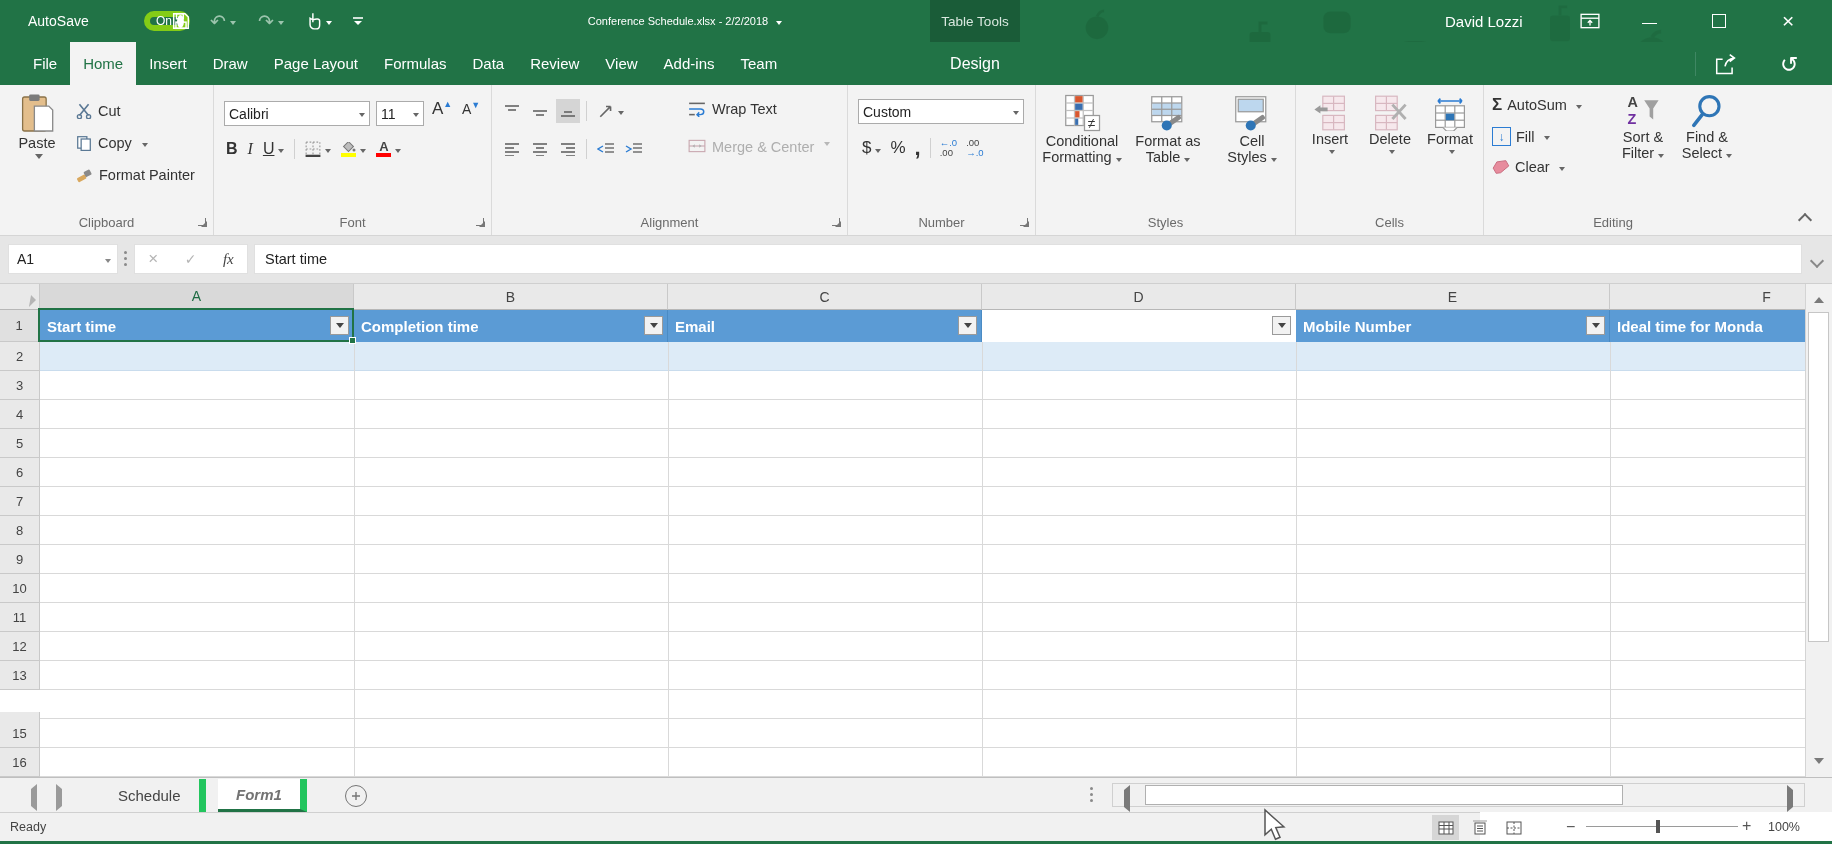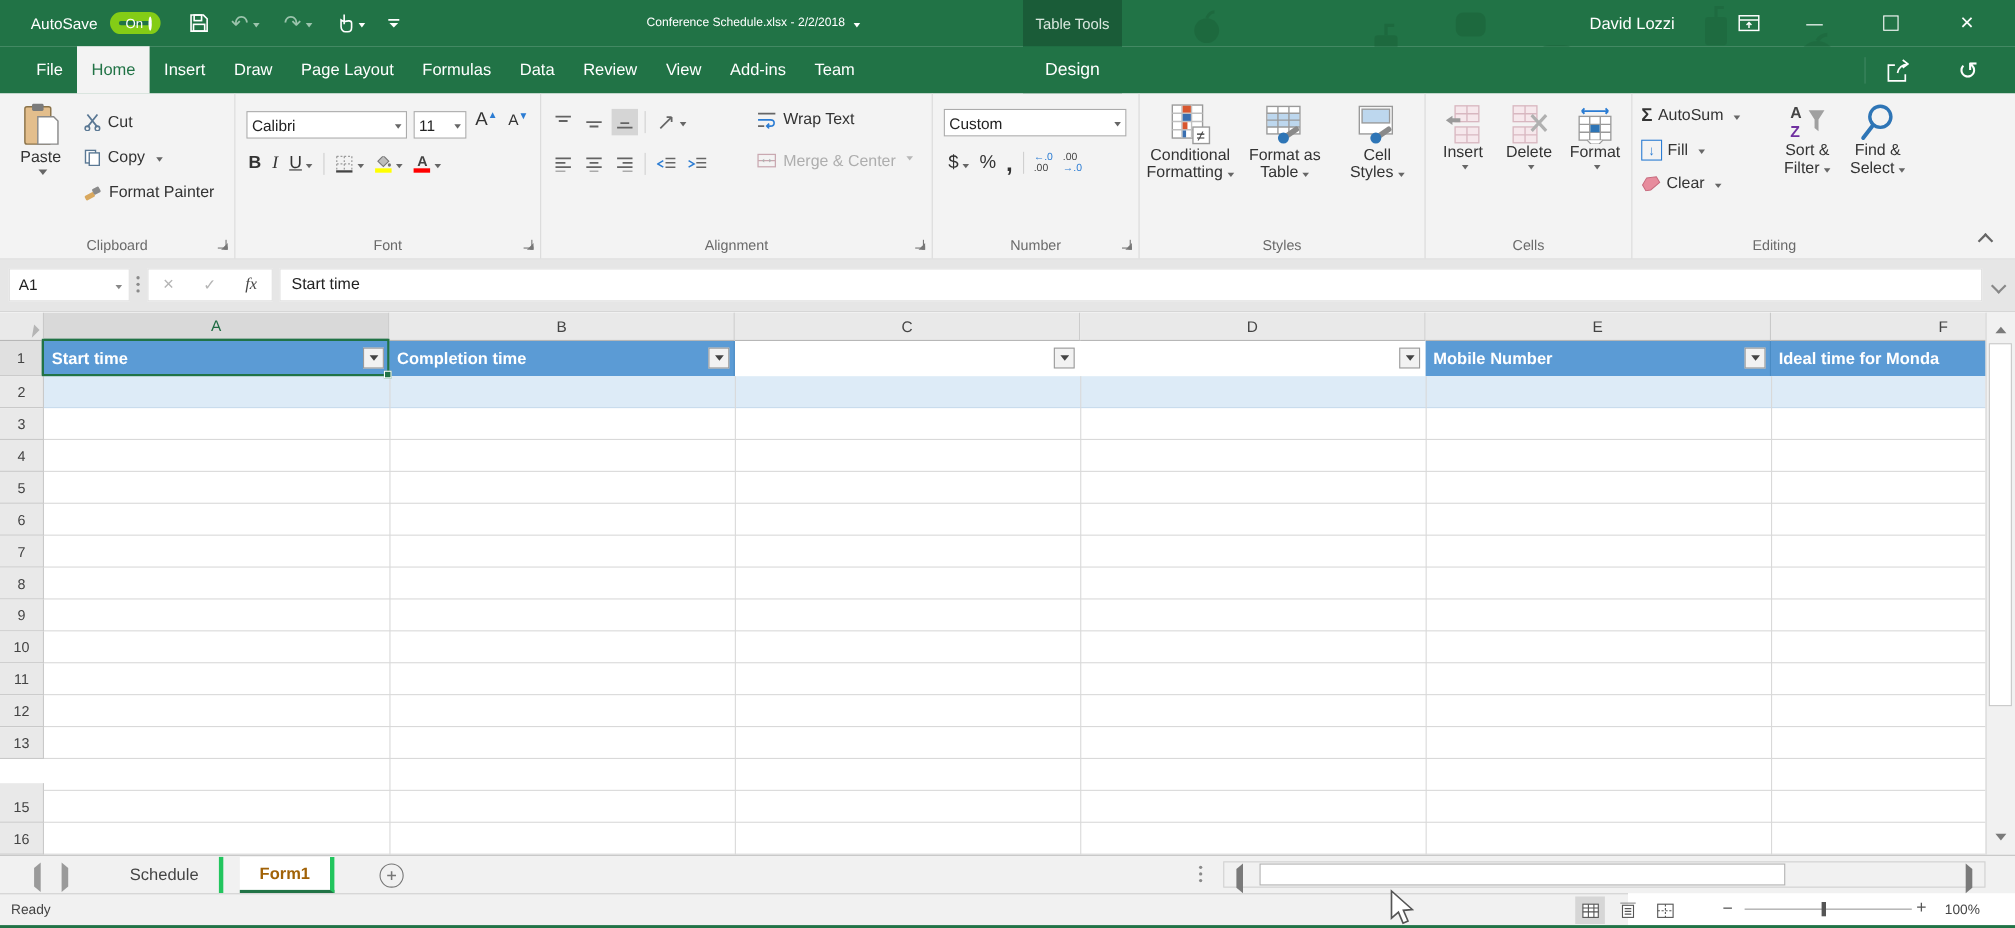--- a/index.html
+++ b/index.html
@@ -6,21 +6,21 @@
   body{width:1832px;height:844px;position:relative;overflow:hidden;
        font-family:"Liberation Sans","DejaVu Sans",sans-serif;color:#444;
        -webkit-font-smoothing:antialiased;}
   .abs{position:absolute;}
   
   .titlebar{position:absolute;left:0;top:0;width:1832px;height:42px;background:#217346;color:#fff;}
   .tabrow{position:absolute;left:0;top:42px;width:1832px;height:43px;background:#217346;color:#fff;}
   .ctxband{position:absolute;left:930px;top:0;width:90px;height:85px;background:#1a5c38;}
   .doodle{position:absolute;opacity:.5;}
   .tb-item{position:absolute;top:0;height:42px;display:flex;align-items:center;color:#fff;font-size:14px;}
-  .toggle{width:46px;height:20px;border:8px solid #84cc16;border-radius:11px;display:flex;align-items:center;box-sizing:border-box;}
+  .toggle{width:46px;height:20px;border:6px solid #84cc16;border-radius:11px;display:flex;align-items:center;box-sizing:border-box;margin-left:44px;}
   .toggle .knob{width:13px;height:13px;background:#fff;border-radius:50%;margin-left:4px;}
   .toggle .t-lab{font-size:12px;color:#fff;margin-left:6px;}
   .dim{color:#9cc4ad;}
   .car{display:inline-block;width:0;height:0;border:4px solid transparent;border-top:5px solid currentColor;margin-left:4px;position:relative;top:3px;}
   .car.sm{border-width:3px;border-top-width:4px;}
   .tabs{position:absolute;left:20px;top:0;height:43px;display:flex;align-items:stretch;font-size:15px;}
   .tab{padding:0 13px;display:flex;align-items:center;color:#fff;white-space:nowrap;}
   .tab.active{background:#f3f3f3;color:#217346;}
   .tellme{position:absolute;left:1012px;top:0;height:43px;display:flex;align-items:center;color:#e8f1ec;font-size:15px;gap:8px;}
   .avatar{position:absolute;left:1645px;top:50px;width:29px;height:29px;border-radius:50%;background:#ED7D31;color:#fff;
@@ -60,22 +60,22 @@
   .grow{position:absolute;left:40px;width:1765px;border-bottom:1px solid #d9d9d9;box-sizing:border-box;}
   .vline{position:absolute;top:58px;width:1px;height:435px;background:#d9d9d9;}
   .vsb{position:absolute;left:1805px;top:0;width:27px;height:493px;background:#f1f1f1;border-left:1px solid #d4d4d4;box-sizing:border-box;}
   .sbarrow{position:absolute;left:1806px;width:26px;height:25px;display:flex;align-items:center;justify-content:center;}
   .tri-up{width:0;height:0;border:5px solid transparent;border-bottom:6px solid #7a7a7a;}
   .tri-dn{width:0;height:0;border:5px solid transparent;border-top:6px solid #7a7a7a;}
   .tri-lf{width:0;height:0;border:5px solid transparent;border-right:6px solid #7a7a7a;}
   .tri-rt{width:0;height:0;border:5px solid transparent;border-left:6px solid #7a7a7a;}
   
   .sheetbar{position:absolute;left:0;top:777px;width:1832px;height:35px;background:#f1f1f1;border-top:1px solid #bfbfbf;box-sizing:border-box;font-size:15px;}
-  .sheettab{position:absolute;top:1px;height:33px;display:flex;align-items:center;padding:0 18px;color:#444;border-right:4px solid #22c55e;}
-  .sheettab.active{background:#fff;color:#a16207;font-weight:bold;border-bottom:3px solid #217346;box-sizing:border-box;}
+  .sheettab{position:absolute;top:1px;height:33px;display:flex;align-items:center;padding:0 18px;color:#444;border-right:7px solid #22c55e;}
+  .sheettab.active{background:#fff;color:#737373;font-weight:bold;border-bottom:3px solid #217346;box-sizing:border-box;font-style:italic;}
   .statusbar{position:absolute;left:0;top:812px;width:1480px;height:29px;background:#f1f1f1;border-top:1px solid #d0d0d0;box-sizing:border-box;font-size:12.5px;color:#444;}
   .bottomline{position:absolute;left:0;top:841px;width:1832px;height:3px;background:#217346;}
   .viewbtn{position:absolute;top:2px;width:27px;height:25px;display:flex;align-items:center;justify-content:center;}
   .dots3{display:flex;flex-direction:column;gap:3px;}
   .dots3 i{width:3px;height:3px;border-radius:50%;background:#8a8a8a;display:block;}
 </style>
 </head>
 <body>
 
 <div class="titlebar">
@@ -568,20 +568,21 @@
   <div class="rowhead" style="top:290px;height:29px">10</div>
   <div class="rowhead" style="top:319px;height:29px">11</div>
   <div class="rowhead" style="top:348px;height:29px">12</div>
   <div class="rowhead" style="top:377px;height:29px">13</div>
   <div class="rowhead" style="top:428px;height:29px">14</div>
   <div class="rowhead" style="top:435px;height:29px">15</div>
   <div class="rowhead" style="top:464px;height:29px">16</div>
 
   <div class="hcell" style="left:40px;width:314px">Start time</div>
   <div class="hcell" style="left:354px;width:314px">Completion time</div>
+  <div class="hcell" style="left:668px;width:314px">Email</div>
   <div class="hcell" style="left:1296px;width:314px">Mobile Number</div>
   <div class="hcell" style="left:1610px;width:314px">Ideal time for Monda</div>
 
   <div class="filterbtn" style="left:330px"></div>
   <div class="filterbtn" style="left:644px"></div>
   <div class="filterbtn" style="left:958px"></div>
   <div class="filterbtn" style="left:1272px"></div>
   <div class="filterbtn" style="left:1586px"></div>
 
   <div class="grow" style="top:58px;height:29px;background:#DDEBF7;border-bottom:1px solid #c9dced"></div>

